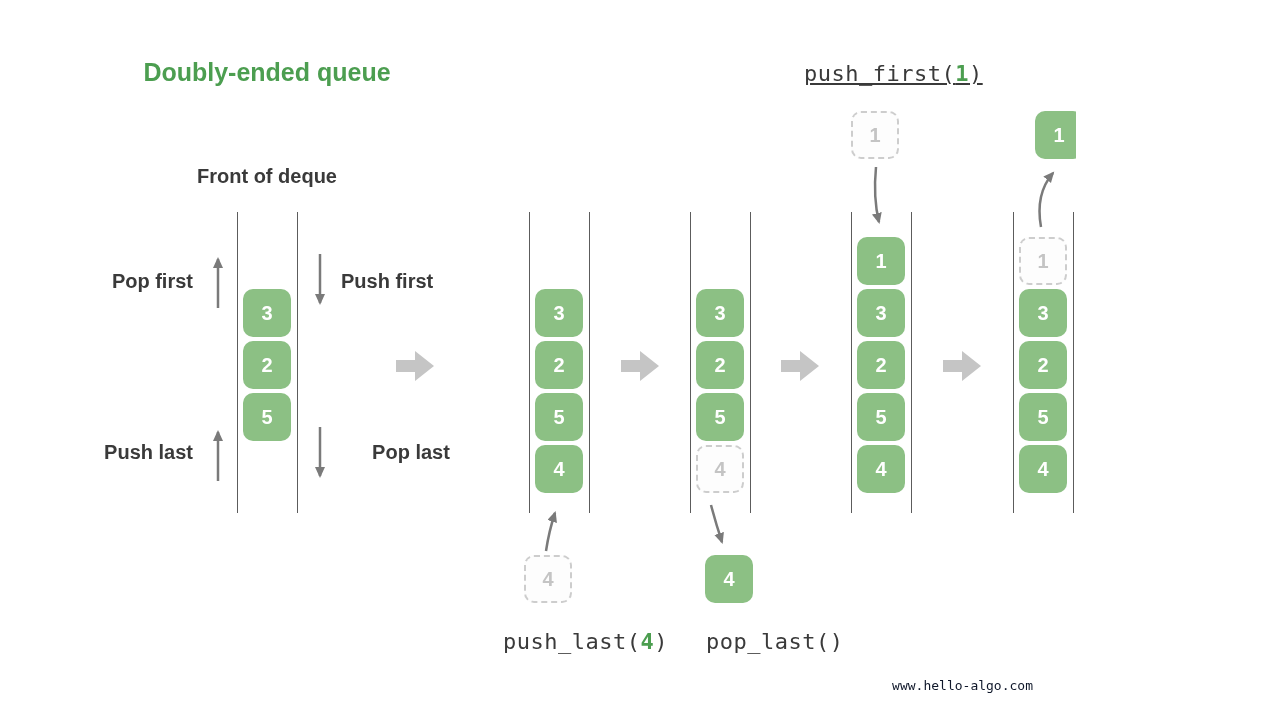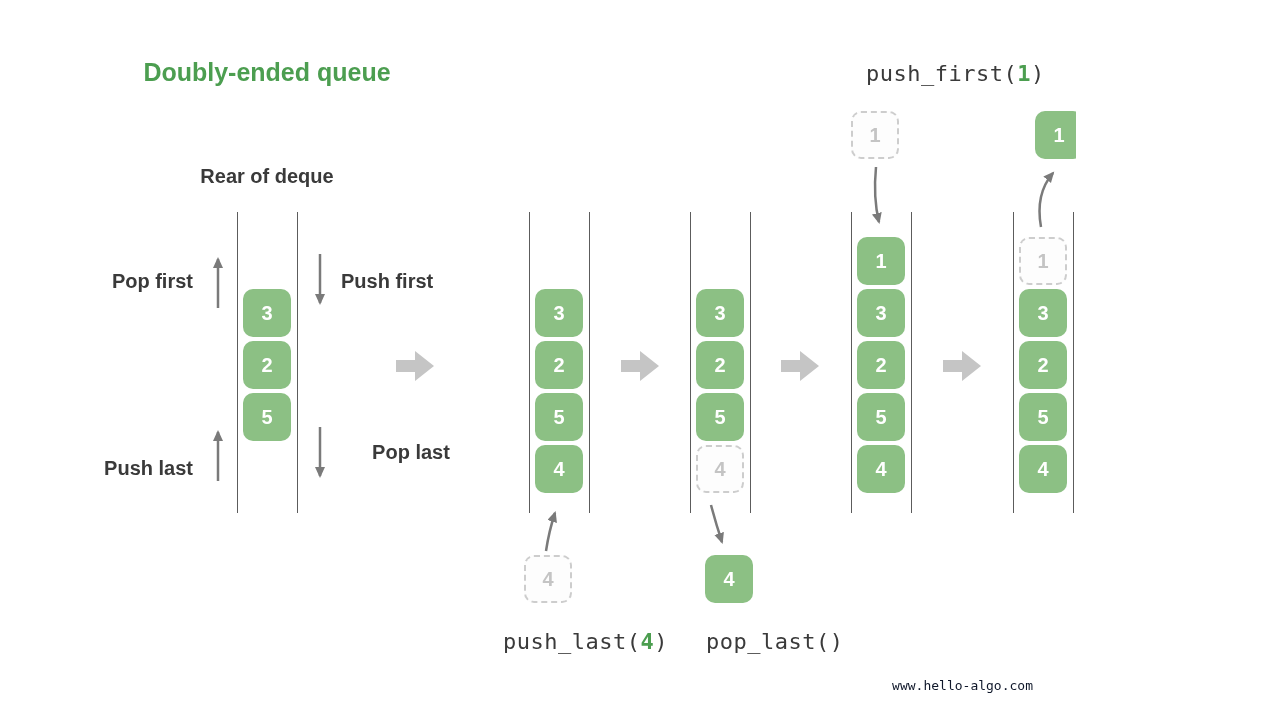--- a/index.html
+++ b/index.html
@@ -62,25 +62,25 @@
 </style>
 </head>
 <body>
 
 <div id="canvas">
 
   <div class="abs title">
     <div>Doubly-ended queue</div>
   </div>
 
-  <div class="abs section-label" style="top:165px;">Rear of deque</div>
+  <div class="abs section-label" style="top:165px;">Front of deque</div>
 
   <div class="abs side-label" style="left:53px; top:270px; text-align:right;">Pop first</div>
   <div class="abs side-label" style="left:341px; top:270px; text-align:left;">Push first</div>
-  <div class="abs side-label" style="left:53px; top:441px; text-align:right;margin-top:16px;">Push last</div>
+  <div class="abs side-label" style="left:53px; top:441px; text-align:right;">Push last</div>
   <div class="abs side-label" style="left:341px; top:441px; text-align:center;">Pop last</div>
 
   <div class="queue" style="left:237px;">
     <div class="cell r1">3</div>
     <div class="cell r2">2</div>
     <div class="cell r3">5</div>
   </div>
 
   <div class="queue" style="left:529px;">
     <div class="cell r1">3</div>
@@ -109,21 +109,21 @@
 
   <div class="queue" style="left:1013px;">
     <div class="cell ghost r0">1</div>
     <div class="cell r1">3</div>
     <div class="cell r2">2</div>
     <div class="cell r3">5</div>
     <div class="cell r4">4</div>
   </div>
   <div class="float-cell" style="left:1035px; top:111px;">1</div>
 
-  <div class="code" style="left:866px; top:61px;"><span>push_first(</span><span class="arg">1</span><span>)</span></div>
+  <div class="code" style="left:804px; top:61px;text-decoration:underline;"><span>push_first(</span><span class="arg">1</span><span>)</span></div>
   <div class="code" style="left:503px; top:629px;"><span>push_last(</span><span class="arg">4</span><span>)</span></div>
   <div class="code" style="left:706px; top:629px;">pop_last()</div>
 
   <svg id="overlay" width="1280" height="720" viewBox="0 0 1280 720">
     <defs>
       <marker id="ah" markerUnits="userSpaceOnUse" markerWidth="14" markerHeight="12" refX="9" refY="5" orient="auto">
         <path d="M0,0 L11,5 L0,10 Z" fill="#7a7a7a"></path>
       </marker>
     </defs>
 

